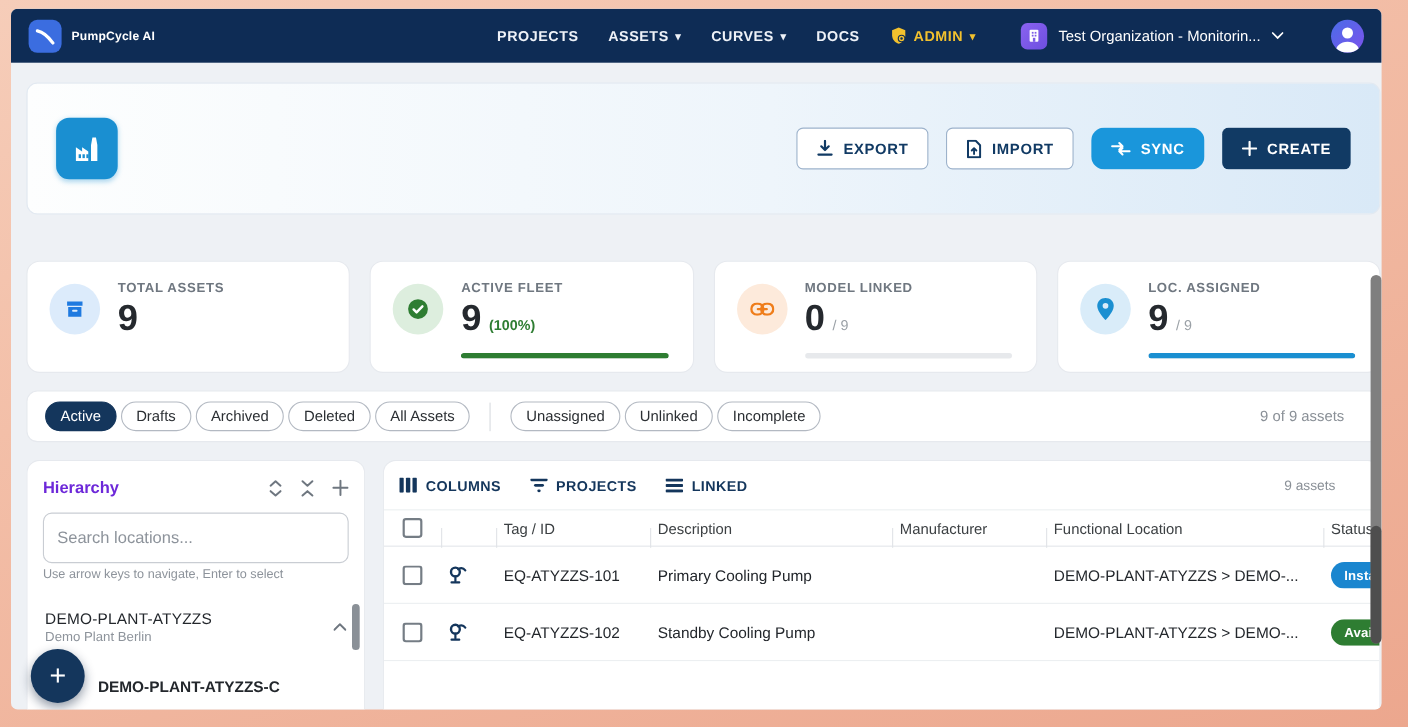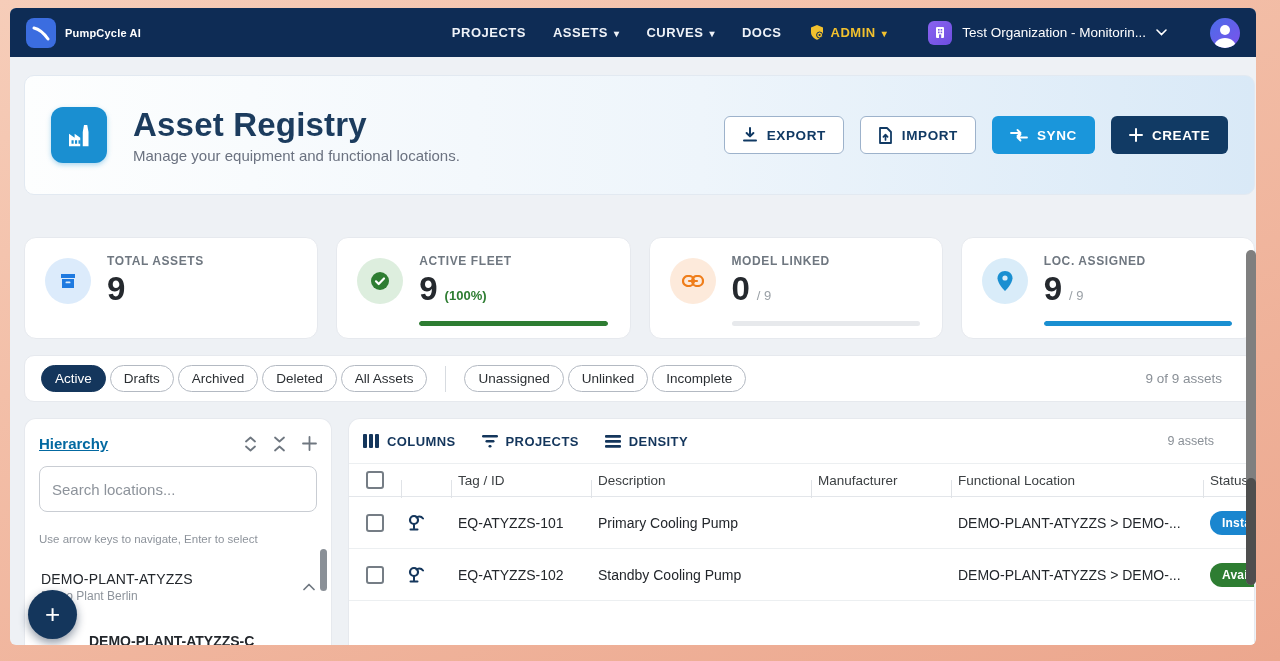--- a/index.html
+++ b/index.html
@@ -32,21 +32,21 @@
                  display:flex; align-items:center; padding:0 26px; }
   .hdr-icon { width:56px; height:56px; border-radius:12px; background:#1a8fd1;
               display:flex; align-items:center; justify-content:center; box-shadow:0 2px 5px rgba(26,143,209,.35); }
   .hdr-text { margin-left:26px; }
   .page-title { font-size:33px; font-weight:700; color:#1c3c5e; letter-spacing:.2px; }
   .page-subtitle { font-size:15px; color:#6b7280; margin-top:3px; }
   .hdr-actions { margin-left:auto; display:flex; gap:16px; }
   .btn { height:38px; border-radius:6px; border:1px solid transparent; display:flex; align-items:center; gap:9px;
          padding:0 17px; font-size:13.5px; font-weight:700; letter-spacing:.6px; cursor:pointer; font-family:inherit; background:#fff; }
   .btn-outline { border-color:#9db2cb; color:#113a64;justify-content:center; }
-  .btn-sync { background:#1a96db; color:#fff; }
+  .btn-sync { background:#1a96db; color:#fff;border-radius:12px; }
   .btn-create { background:#113a64; color:#fff; }
 
   
   .stats-row { display:grid; grid-template-columns:repeat(4,1fr); gap:18px; margin-top:42px; }
   .stat-card { background:#fff; border:1px solid #e6e9ee; border-radius:12px; padding:16px 20px 14px; height:102px; }
   .stat-top { display:flex; align-items:center; gap:16px; }
   .stat-circle { width:46px; height:46px; border-radius:50%; display:flex; align-items:center; justify-content:center; flex:none; }
   .c-blue { background:#dcebfb; } .c-green { background:#ddeede; } .c-orange { background:#fdeadb; } .c-lblue { background:#d9ecf9; }
   .stat-label { font-size:12px; font-weight:700; color:#6f7780; letter-spacing:.6px; }
   .stat-value-row { display:flex; align-items:baseline; gap:7px; margin-top:2px; }
@@ -63,27 +63,27 @@
   .chip-active { background:#14365c; border-color:#14365c; color:#fff; }
   .v-divider { width:1px; height:26px; background:#d7dbe0; margin:0 14px; }
   .filter-count { margin-left:auto; font-size:13.5px; color:#8a9097; padding-right:16px; }
 
   
   .main-row { display:flex; gap:16px; margin-top:16px; flex:1; min-height:0; }
 
   .hier-card { width:308px; flex:none; background:#fff; border:1px solid #e6e9ee; border-radius:12px 12px 0 0; border-bottom:none;
                padding:16px 14px; position:relative; overflow:hidden; }
   .hier-head { display:flex; align-items:center; }
-  .hier-title { font-size:15px; font-weight:700; color:#0369a1;text-decoration:underline; }
+  .hier-title { font-size:15px; font-weight:700; color:#6d28d9; }
   .hier-icons { margin-left:auto; display:flex; gap:16px; align-items:center; }
   .icon-btn { background:none; border:none; cursor:pointer; color:#6f7780; display:flex; padding:0; }
   .search-box { margin-top:14px; border:1px solid #c9cdd3; border-radius:8px; height:46px; display:flex; align-items:center; padding:0 12px; }
   .search-box input { border:none; outline:none; font-size:15px; width:100%; color:#23272c; font-family:inherit; background:transparent; }
   .search-box input::placeholder { color:#8d939b; }
-  .hier-helper { font-size:11.5px; color:#8d939b; margin-top:21px; }
+  .hier-helper { font-size:11.5px; color:#8d939b; margin-top:4px; }
   .tree { margin-top:22px; }
   .tree-node { display:flex; align-items:center; padding:4px 2px; cursor:pointer; }
   .tree-node-main .node-name { font-size:14px; font-weight:400; color:#23272c; letter-spacing:.2px; }
   .node-sub { font-size:12px; color:#8d939b; margin-top:2px; }
   .node-chevron { margin-left:auto; color:#6f7780; }
   .tree-child { margin:26px 0 0 50px; font-size:14px; font-weight:700; color:#23272c; white-space:nowrap; }
   .hier-scroll { position:absolute; right:4px; top:130px; width:7px; height:42px; border-radius:4px; background:#8a9097; }
 
   .table-card { flex:1; min-width:0; background:#fff; border:1px solid #e6e9ee; border-radius:12px 12px 0 0; border-bottom:none; overflow:hidden; display:flex; flex-direction:column; }
   .table-toolbar { height:44px; display:flex; align-items:center; padding:0 14px; gap:26px; flex:none; }
@@ -180,24 +180,20 @@
 
     <section class="header-card">
       <span class="hdr-icon">
         <svg width="30" height="30" viewBox="0 0 24 24">
             <path d="M4 21 V11 l4.5 3.2 V11 l4.5 3.2 V14 h0 V21 Z M15 9.5 l1-5.5 h2.6 l1 5.5 V21 h-4.6 Z" fill="#fff"></path>
             <rect x="6" y="16.2" width="1.7" height="2.8" fill="#1a8fd1"></rect>
             <rect x="8.8" y="16.2" width="1.7" height="2.8" fill="#1a8fd1"></rect>
             <rect x="11.6" y="16.2" width="1.7" height="2.8" fill="#1a8fd1"></rect>
           </svg>
       </span>
-      <div class="hdr-text">
-        <div class="page-title">Asset Registry</div>
-        <div class="page-subtitle">Manage your equipment and functional locations.</div>
-      </div>
       <div class="hdr-actions">
         <button class="btn btn-outline">
           <svg width="16" height="16" viewBox="0 0 16 16">
               <path d="M8 1 v8 M4.6 6 L8 9.4 11.4 6" stroke="#113a64" stroke-width="2" fill="none" stroke-linecap="round" stroke-linejoin="round"></path>
               <path d="M2 13.5 h12" stroke="#113a64" stroke-width="2" stroke-linecap="round"></path>
             </svg>
           <span>EXPORT</span>
         </button>
         <button class="btn btn-outline">
           <svg width="15" height="17" viewBox="0 0 15 17">
@@ -383,21 +379,21 @@
                 <rect x="6.5" y="10" width="3" height="2.4" rx="1.2" fill="#14365c"></rect>
               </svg>
             <span>PROJECTS</span>
           </button>
           <button class="tb-btn">
             <svg width="16" height="13" viewBox="0 0 16 13">
                 <rect x="0" y="0" width="16" height="2.8" rx="1" fill="#14365c"></rect>
                 <rect x="0" y="5" width="16" height="2.8" rx="1" fill="#14365c"></rect>
                 <rect x="0" y="10" width="16" height="2.8" rx="1" fill="#14365c"></rect>
               </svg>
-            <span>DENSITY</span>
+            <span>LINKED</span>
           </button>
           <span class="tb-count">9 assets</span>
         </div>
 
         <div class="tgrid thead">
           <div class="th cell-center">
               <span class="checkbox"></span>
             </div>
           <div class="th"></div>
           <div class="th">Tag / ID</div>

